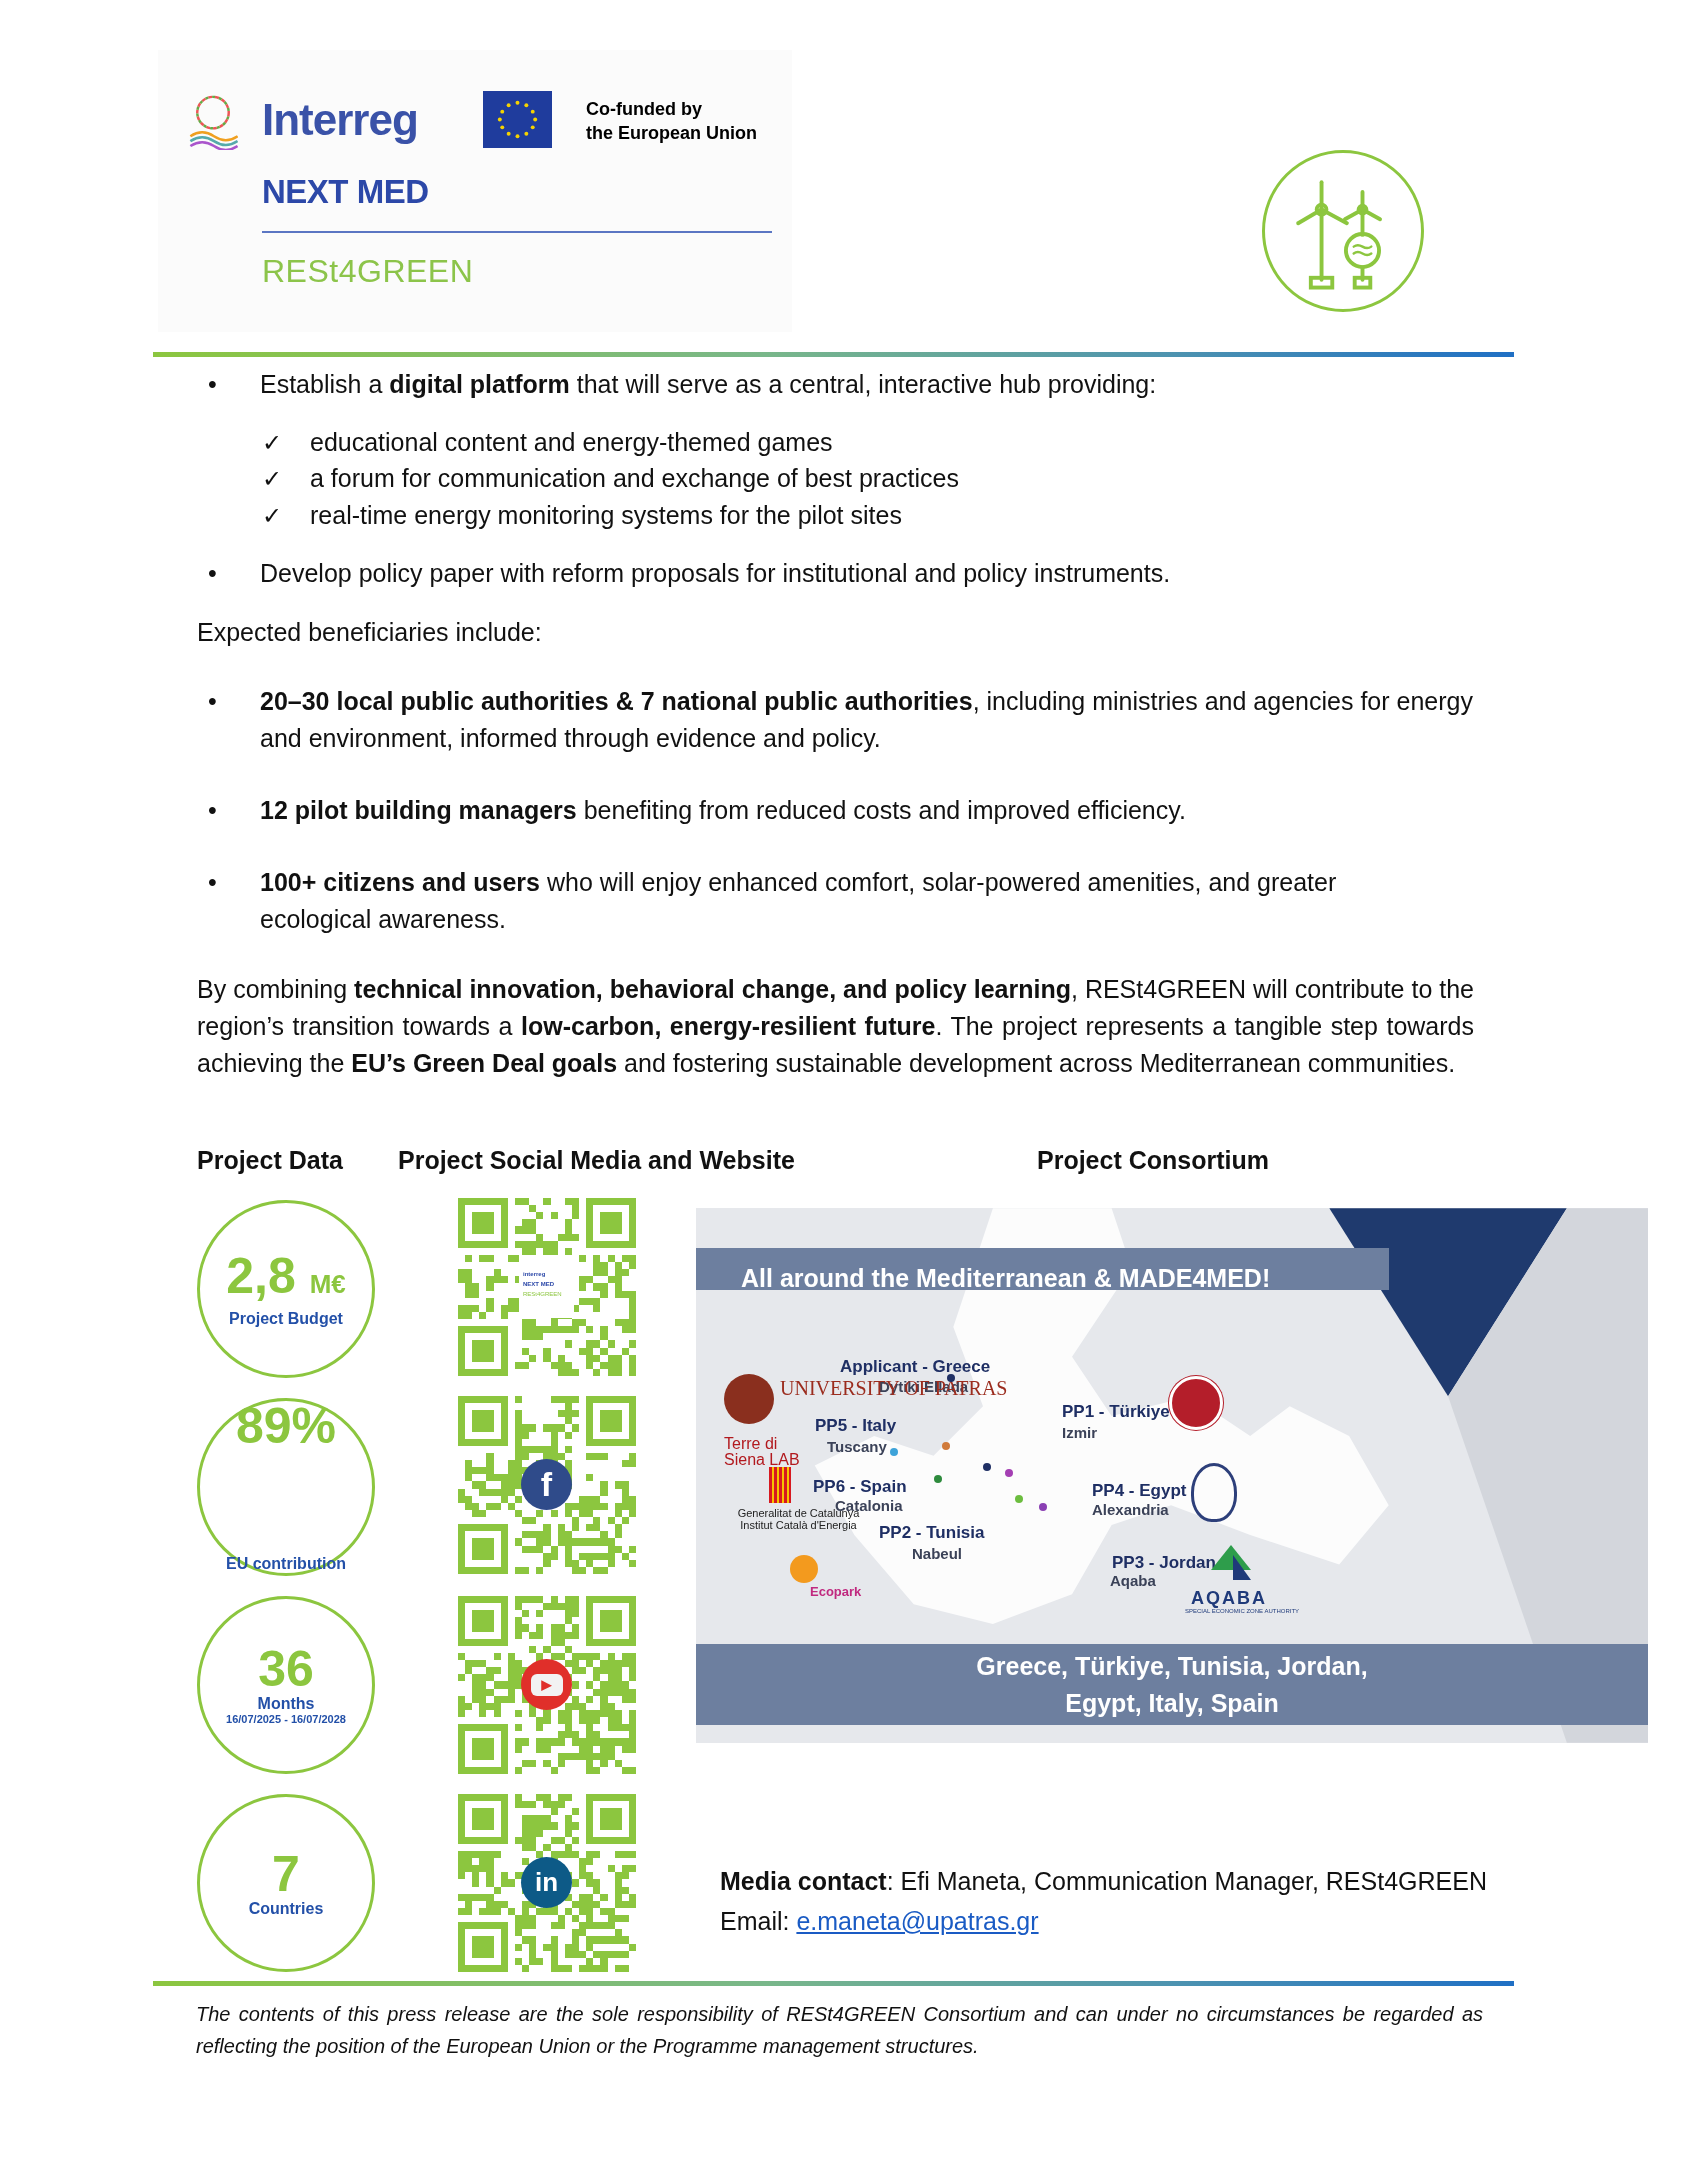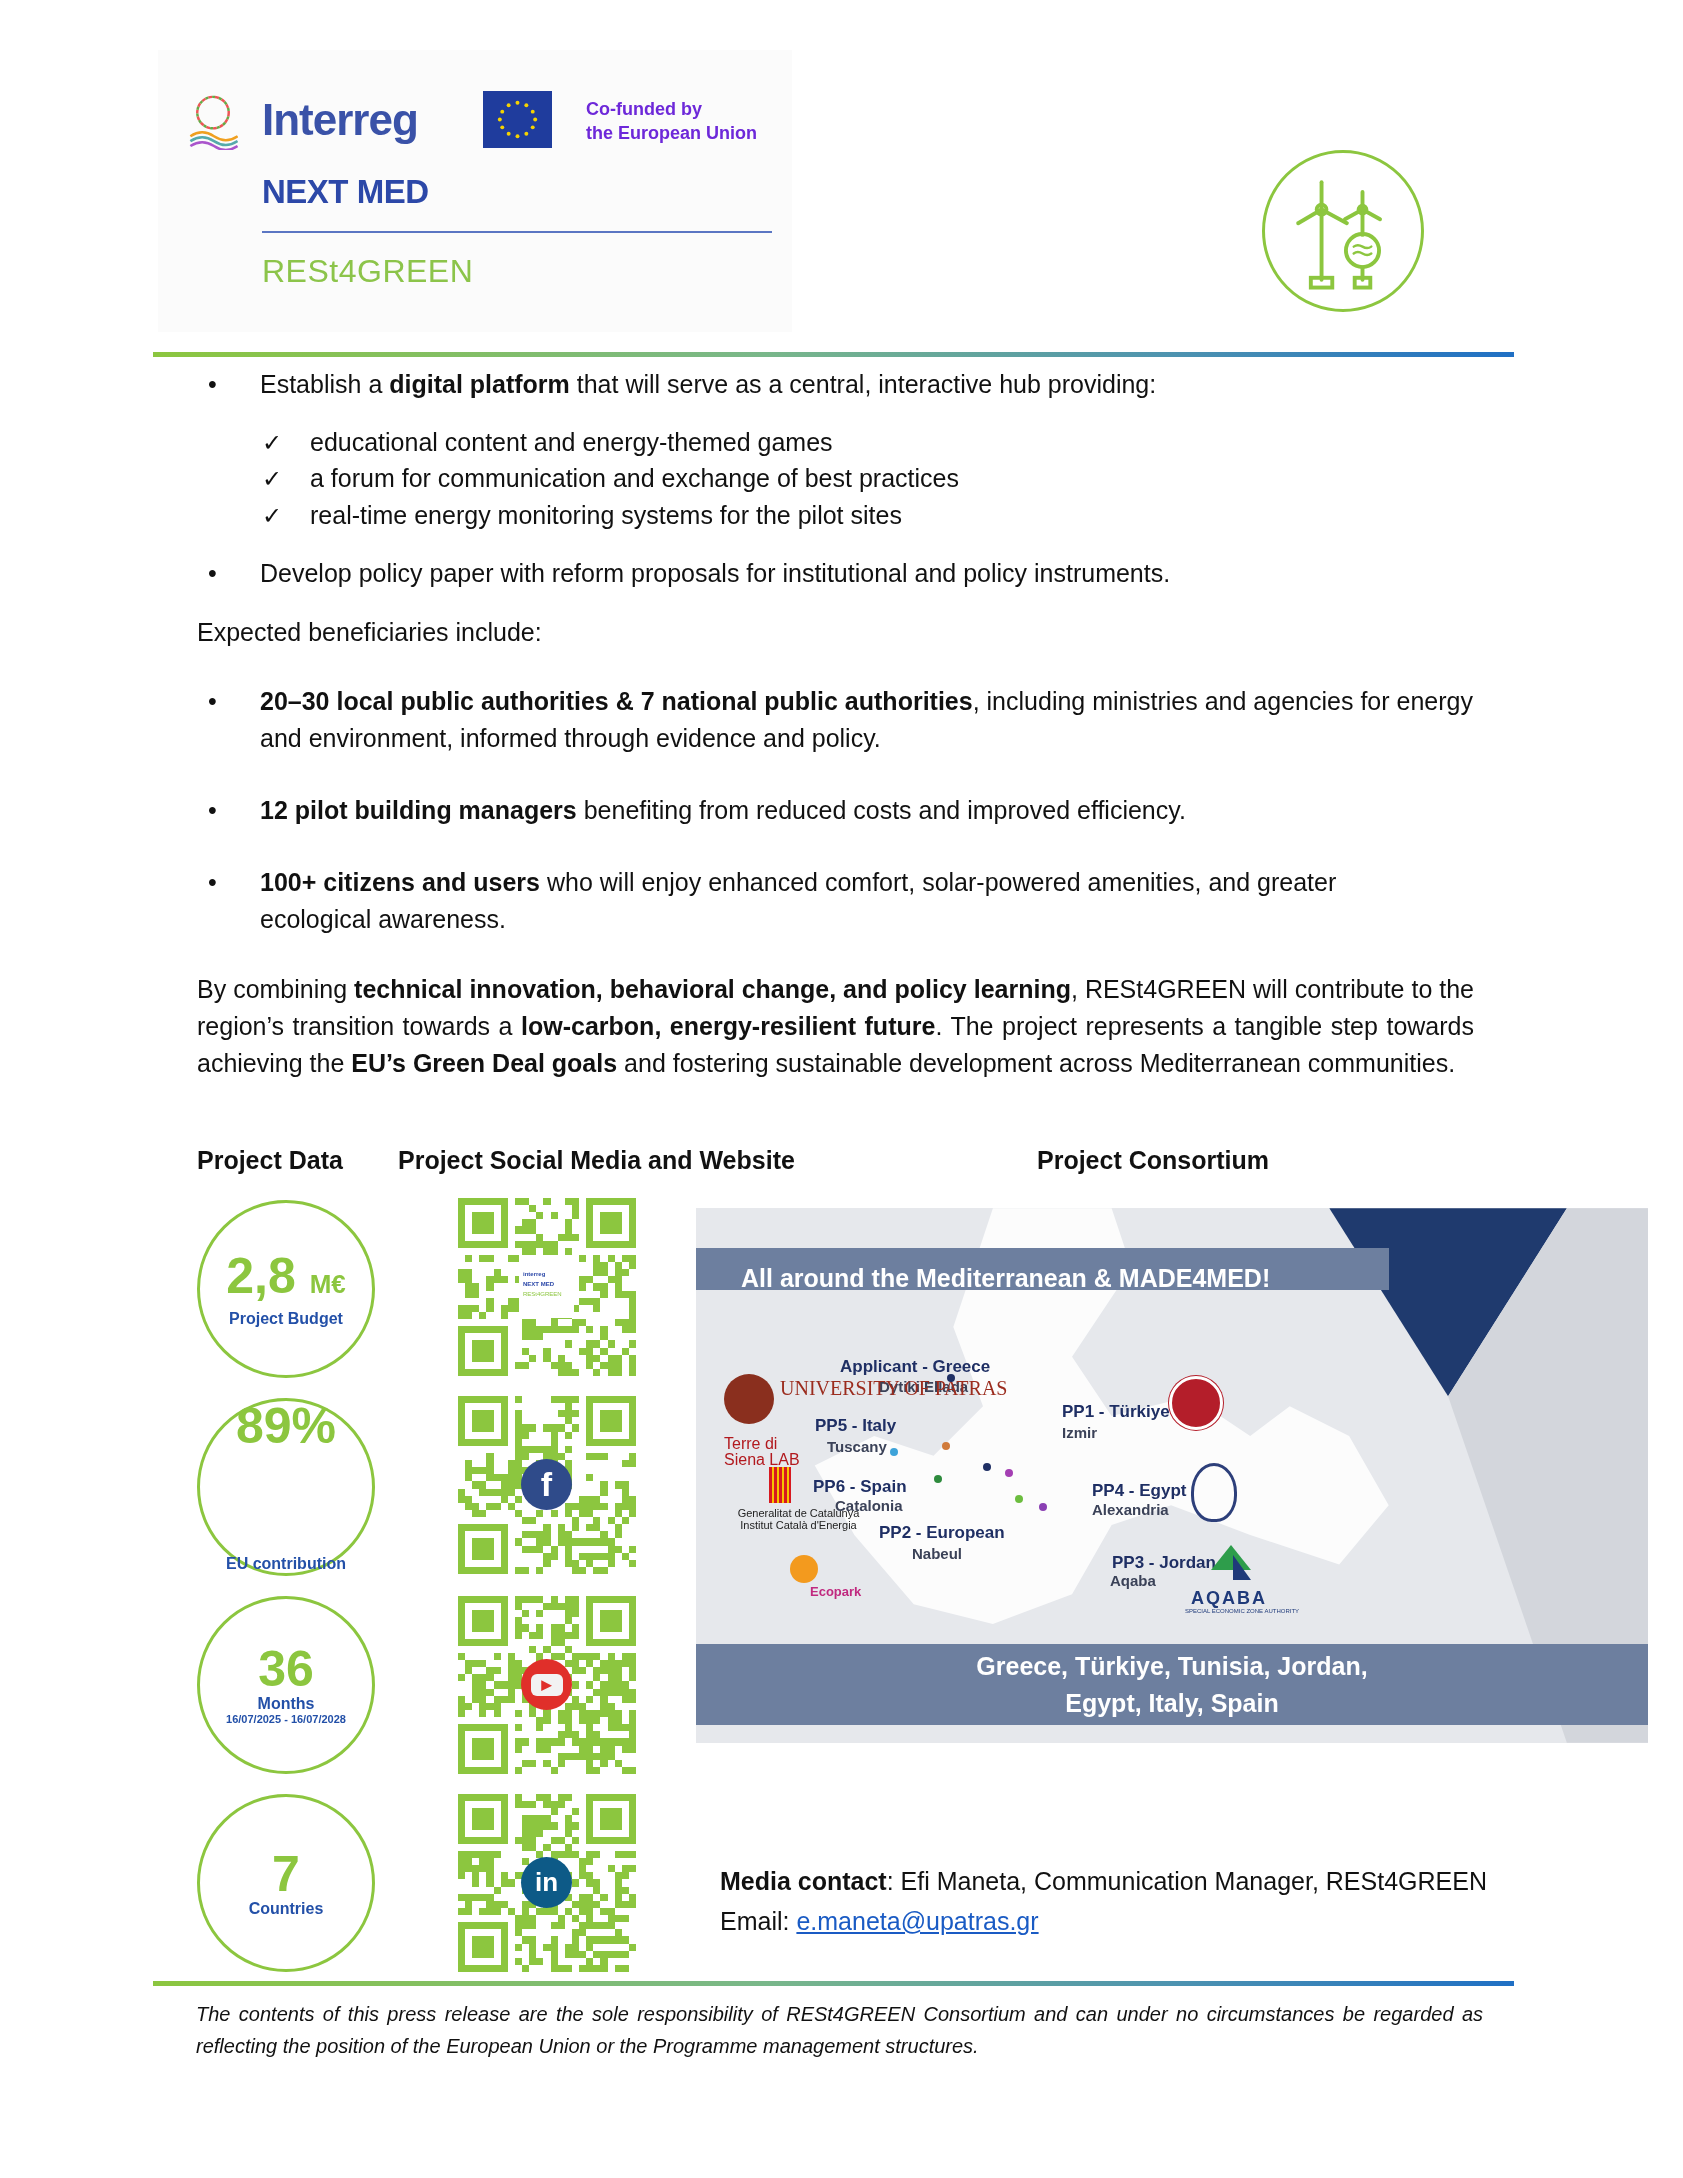--- a/index.html
+++ b/index.html
@@ -5,21 +5,21 @@
   * { box-sizing: border-box; margin: 0; padding: 0; }
   body { width: 1683px; height: 2178px; background: #ffffff; position: relative; overflow: hidden;
          font-family: "Liberation Sans", sans-serif; color: #111; }
   .abs { position: absolute; }
 
   
   .logo-block { left: 158px; top: 50px; width: 634px; height: 282px; background: #fbfbfb; }
   .interreg-emblem { left: 188px; top: 89px; width: 50px; height: 61px; }
   .interreg-word { left: 262px; top: 95px; font-size: 44px; font-weight: 700; color: #3a52a8; letter-spacing: -1px; }
   .eu-flag { left: 483px; top: 91px; width: 69px; height: 57px; background: #1f3c9d; }
-  .cofunded { left: 586px; top: 97px; font-size: 18px; font-weight: 700; color: #6d28d9; line-height: 24px; }
+  .cofunded { left: 586px; top: 97px; font-size: 18px; font-weight: 700; color: #000000; line-height: 24px; }
   .nextmed { left: 262px; top: 173px; font-size: 33px; font-weight: 700; color: #2c48a8; letter-spacing: -0.5px; }
   .logo-rule { left: 262px; top: 231px; width: 510px; height: 2px; background: #5b76c3; }
   .rest4green-logo { left: 262px; top: 253px; font-size: 32px; color: #8cc44a; letter-spacing: 0.5px; }
 
   .turbine-circle { left: 1262px; top: 150px; width: 162px; height: 162px; border: 3px solid #8cc63f; border-radius: 50%; }
 
   .grad-line { left: 153px; width: 1361px; height: 5px; background: linear-gradient(90deg, #8cc63f 0%, #79b78a 45%, #4d93b0 75%, #1f6fc4 100%); }
 
   
   .txt { font-size: 25px; line-height: 37px; color: #111; }
@@ -1091,21 +1091,21 @@
 
   <div class="partner-title" style="left:119px;top:208px;">PP5 - Italy</div>
   <div class="partner-loc" style="left:131px;top:230px;">Tuscany</div>
   <div style="position:absolute;left:28px;top:228px;width:89px;font-size:16px;line-height:16px;color:#b2191e;">Terre di Siena LAB</div>
 
   <div class="partner-title" style="left:117px;top:269px;">PP6 - Spain</div>
   <div class="partner-loc" style="left:139px;top:289px;">Catalonia</div>
   <div style="position:absolute;left:73px;top:259px;width:22px;height:36px;background:repeating-linear-gradient(90deg,#d71920 0 3px,#f6c500 3px 5px);"></div>
   <div style="position:absolute;left:28px;top:299px;width:149px;font-size:11px;line-height:12px;text-align:center;color:#222;">Generalitat de Catalunya Institut Català d'Energia</div>
 
-  <div class="partner-title" style="left:183px;top:315px;">PP2 - European</div>
+  <div class="partner-title" style="left:183px;top:315px;">PP2 - Tunisia</div>
   <div class="partner-loc" style="left:216px;top:337px;">Nabeul</div>
   <div style="position:absolute;left:94px;top:347px;width:28px;height:28px;border-radius:50%;background:#f39a1e;"></div>
   <div style="position:absolute;left:114px;top:376px;font-size:13px;font-weight:700;color:#c0297f;">Ecopark</div>
 
   <div class="partner-title" style="left:366px;top:194px;">PP1 - Türkiye</div>
   <div class="partner-loc" style="left:366px;top:216px;">Izmir</div>
   <div style="position:absolute;left:473px;top:168px;width:54px;height:54px;border-radius:50%;background:#b41e2a;border:3px solid #fff;box-shadow:0 0 0 1px #b41e2a;"></div>
 
   <div class="partner-title" style="left:396px;top:273px;">PP4 - Egypt</div>
   <div class="partner-loc" style="left:396px;top:293px;">Alexandria</div>

